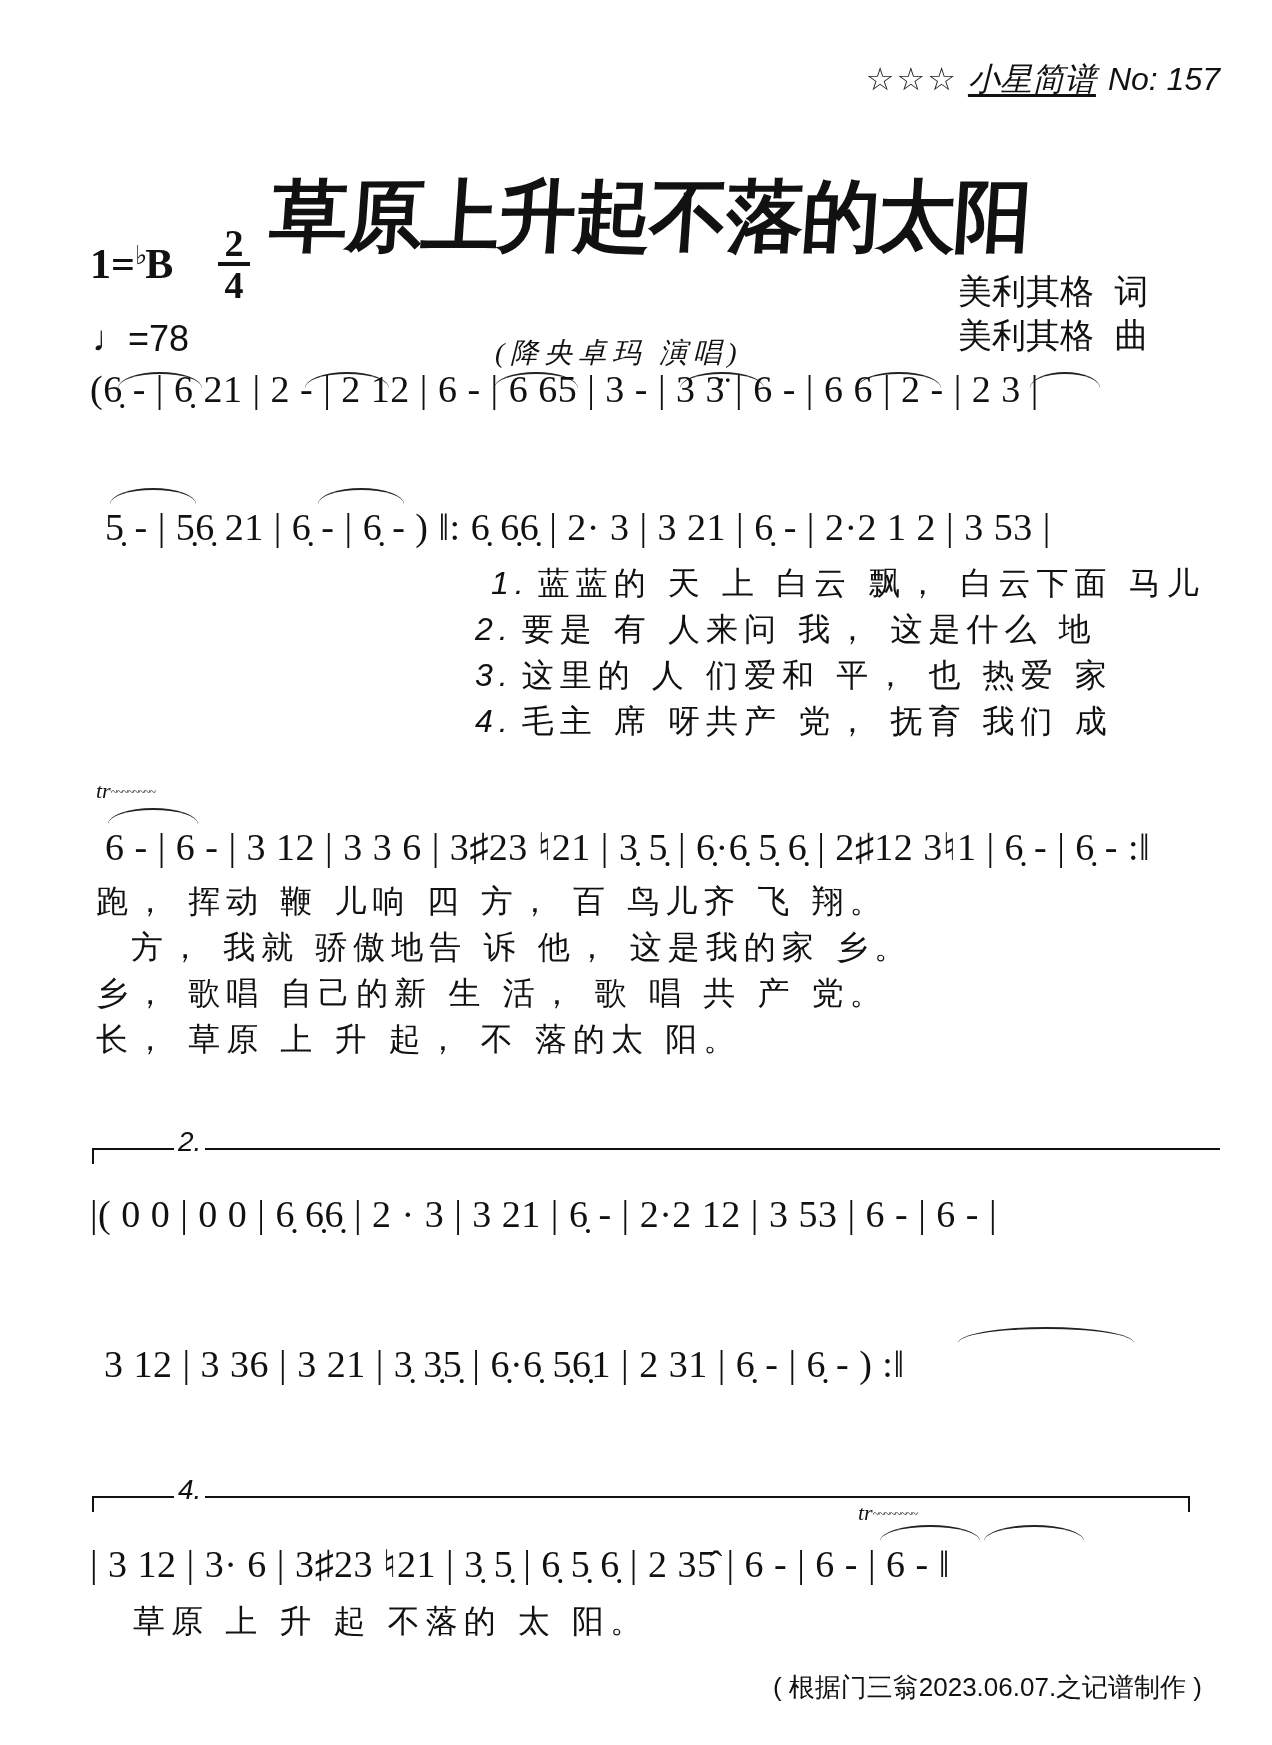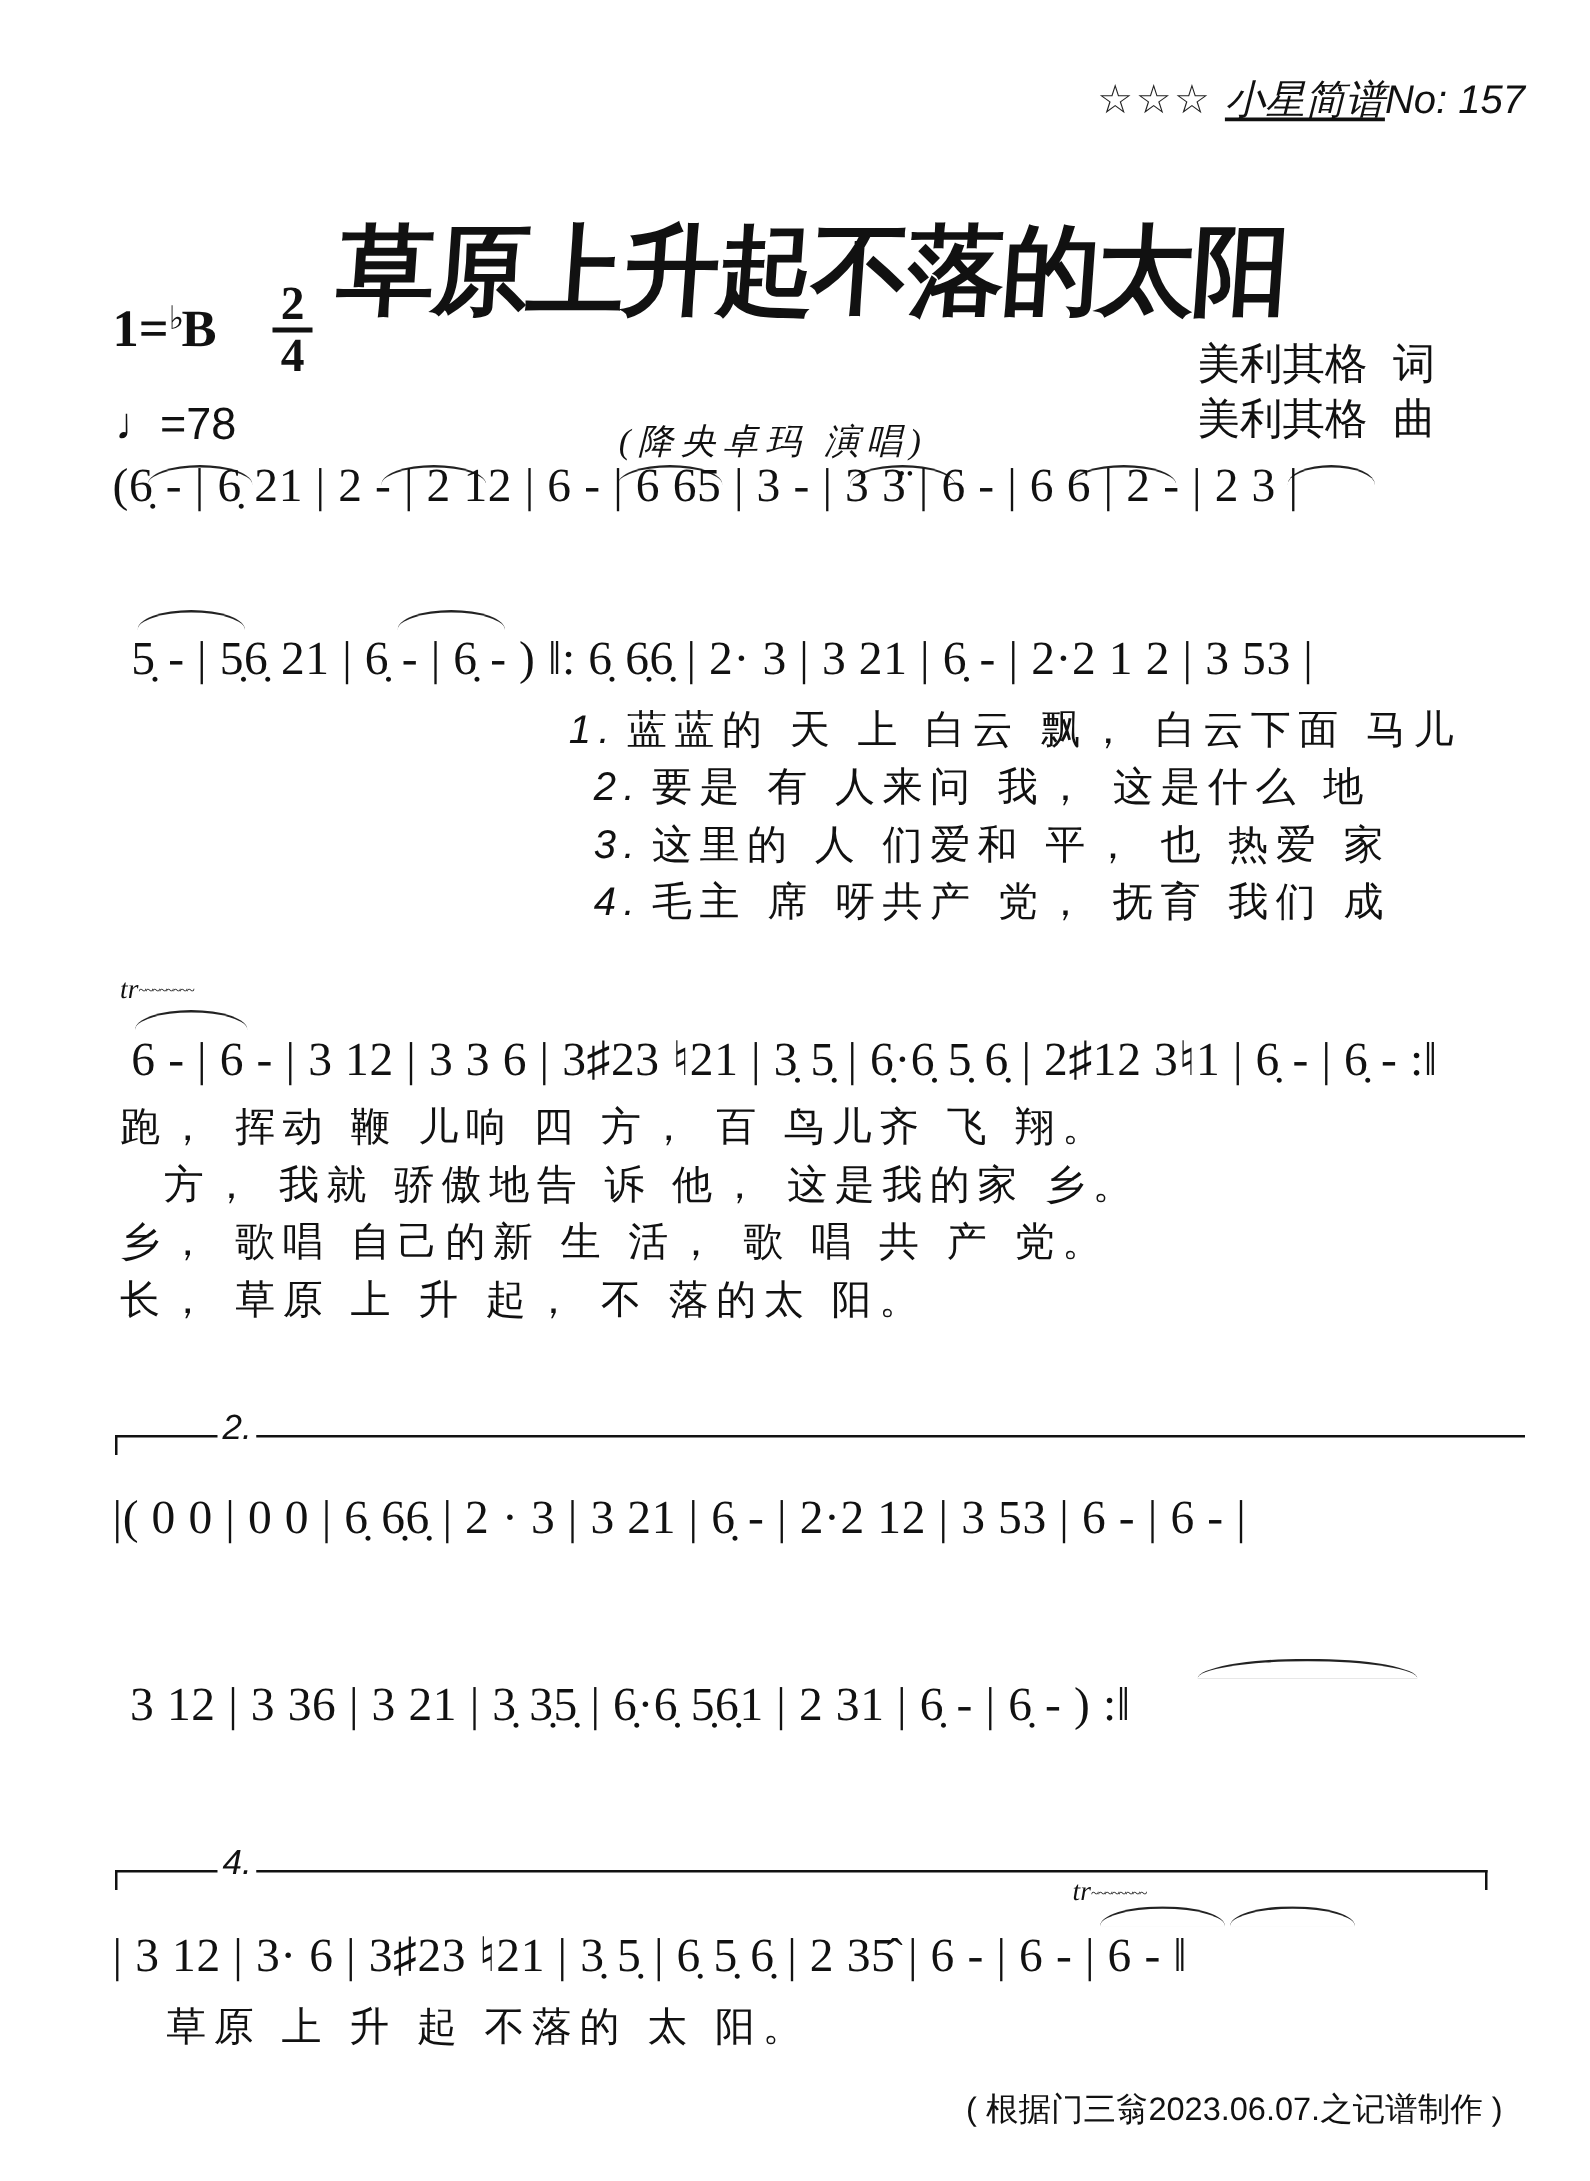--- a/index.html
+++ b/index.html
@@ -2,21 +2,21 @@
 <html><head>
 <meta charset="utf-8">
 <style>
   html, body { margin: 0; padding: 0; background: #ffffff; }
   body { width: 1272px; height: 1745px; position: relative; overflow: hidden;
          font-family: "Liberation Serif", "DejaVu Serif", serif; color: #111; }
   .abs { position: absolute; white-space: nowrap; }
   .brand { top: 58px; right: 52px; font-family: "Liberation Sans", "DejaVu Sans", sans-serif;
            font-style: italic; font-size: 32px; color: #111; }
   .brand .stars { letter-spacing: 2px; margin-right: 10px; font-style: normal; color:#222; }
-  .brand .name { text-decoration: underline; text-underline-offset: 4px; margin-right: 0; }
+  .brand .name { text-decoration: underline; text-underline-offset: 4px; margin-right: 12px; }
   .title { top: 165px; left: 270px; font-family: "DejaVu Serif", serif; font-weight: bold;
            font-size: 78px; letter-spacing: -2px; transform: skewX(-4deg); }
   .key { top: 240px; left: 90px; font-weight: bold; font-size: 42px; }
   .key sup { font-size: 26px; font-weight: normal; vertical-align: 14px; margin-right: -2px; }
   .timesig { position: absolute; top: 225px; left: 218px; display: flex; flex-direction: column;
              align-items: center; font-weight: bold; font-size: 38px; line-height: 36px; }
   .timesig .bar { width: 32px; height: 4px; background: #111; margin: 1px 0; }
   .tempo { top: 318px; left: 92px; font-family: Liberation Sans, sans-serif; font-size: 36px; }
   .singer { top: 300px; left: 495px; font-size: 28px; letter-spacing: 6px; font-style: italic; margin-top: 34px; }
   .credits { top: 272px; left: 958px; font-family: Liberation Mono, monospace;
@@ -65,21 +65,21 @@
 <div class="slur" style="top:372px;left:494px;width:84px;"></div>
 <div class="slur" style="top:372px;left:680px;width:84px;"></div>
 <div class="slur" style="top:372px;left:857px;width:84px;"></div>
 <div class="slur" style="top:372px;left:1030px;width:70px;"></div>
 <div class="row" style="top:367px;">(6̣ - | 6̣ 21 | 2 - | 2 12 | 6 - | 6 65 | 3 - | 3 3̈ | 6 - | 6 6 | 2 - | 2 3 |</div>
 
 <div class="slur" style="top:488px;left:110px;width:86px;"></div>
 <div class="slur" style="top:488px;left:318px;width:86px;"></div>
 <div class="row" style="top:505px;left:105px;">5̣ - | 5̣6̣ 21 | 6̣ - | 6̣ - ) ‖: 6̣ 6̣6̣ | 2· 3 | 3 21 | 6̣ - | 2·2 1 2 | 3 53 |</div>
 
-<div class="lyric" style="top:562px;left:455px;"><span class="vn">1.</span><span>蓝蓝的 天 上 白云  飘， 白云下面 马儿</span></div>
+<div class="lyric" style="top:562px;left:491px;"><span class="vn">1.</span><span>蓝蓝的 天 上 白云  飘， 白云下面 马儿</span></div>
 <div class="lyric" style="top:608px;left:475px;"><span class="vn">2.</span><span>要是  有 人来问  我， 这是什么 地</span></div>
 <div class="lyric" style="top:654px;left:475px;"><span class="vn">3.</span><span>这里的 人 们爱和  平， 也  热爱 家</span></div>
 <div class="lyric" style="top:700px;left:475px;"><span class="vn">4.</span><span>毛主  席 呀共产  党， 抚育 我们 成</span></div>
 
 <div class="tr" style="top:778px;left:96px;">tr</div>
 <div class="slur" style="top:808px;left:108px;width:90px;"></div>
 <div class="row" style="top:825px;left:105px;">6 - | 6 - | 3 12 | 3 3 6 | 3♯23 ♮21 | 3̣ 5̣ | 6̣·6̣ 5̣ 6̣ | 2♯12 3♮1 | 6̣ - | 6̣ - :‖</div>
 
 <div class="lyric" style="top:880px;left:96px;">跑，      挥动 鞭  儿响    四  方， 百  鸟儿齐   飞  翔。</div>
 <div class="lyric" style="top:926px;left:96px;margin-left:35px;">方，      我就 骄傲地告    诉  他， 这是我的家       乡。</div>

